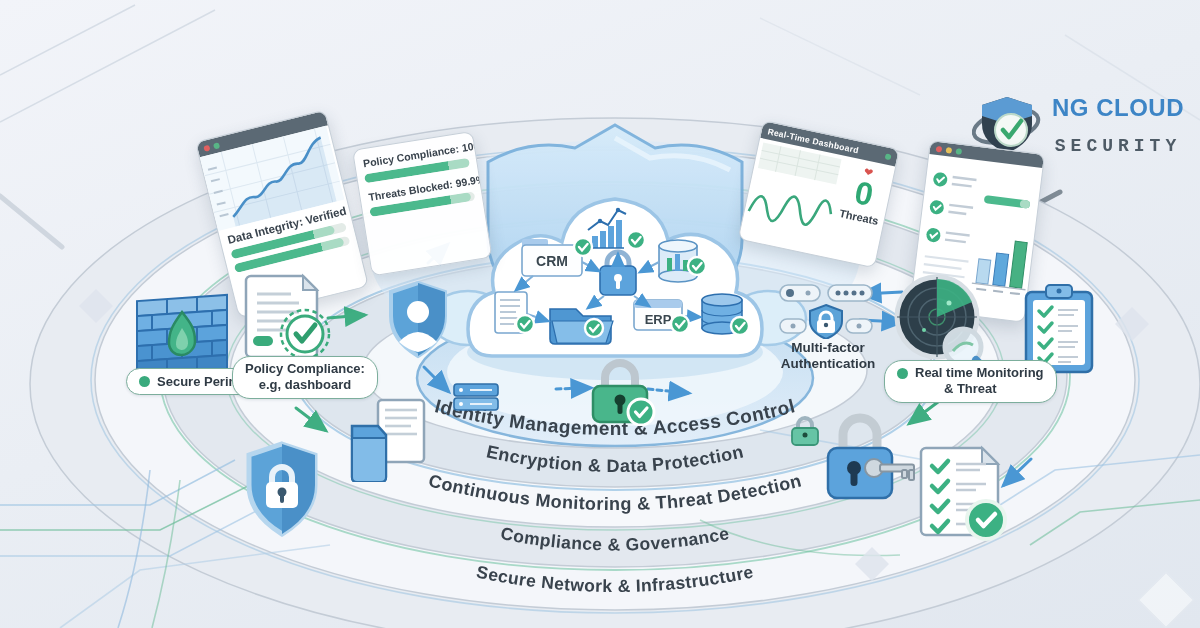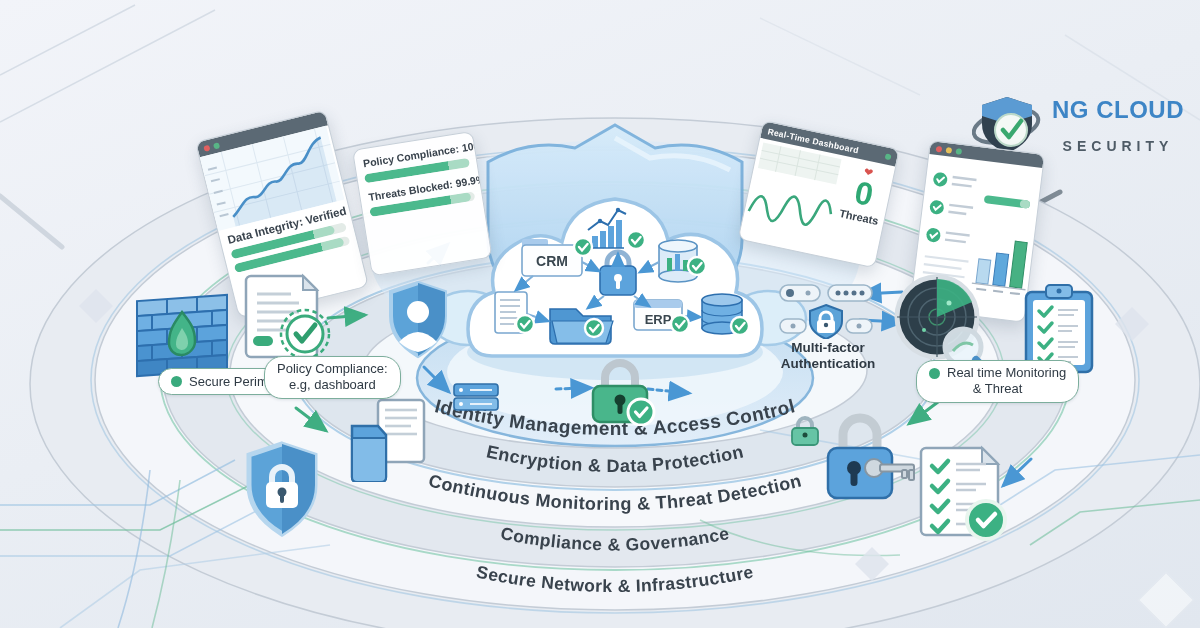--- a/index.html
+++ b/index.html
@@ -12,27 +12,27 @@
   
   .title{
     left:152px; top:34px; font-family:"Liberation Serif", serif;
     font-size:38px; font-weight:700; color:#26323f; letter-spacing:.2px;
     white-space:nowrap;
   }
   
   .logo{left:972px; top:94px; display:flex; align-items:center; gap:8px;}
   .logo-text{line-height:1;text-align:center;}
   .logo-top{font-size:24px; font-weight:800; color:#3d85c6; letter-spacing:.5px;}
-  .logo-bottom{font-size:14px; font-weight:700; color:#4e5b66; letter-spacing:5px; margin-top:17px;}
+  .logo-bottom{font-size:18px; font-weight:700; color:#4e5b66; letter-spacing:5px; margin-top:17px;font-family:Liberation Mono, monospace;}
   
   .pill{
     background:#fff; border:1.6px solid #7cae9c; border-radius:18px;
-    padding:5px 12px; font-size:13px; font-weight:400; color:#2f3a44;
+    padding:5px 12px; font-size:13px; font-weight:700; color:#2f3a44;
     box-shadow:0 1px 3px rgba(40,60,80,.12); display:inline-flex;
-    align-items:center; gap:7px; white-space:nowrap;margin-left:32px;
+    align-items:center; gap:7px; white-space:nowrap;
   }
   .pill .dot{width:11px; height:11px; border-radius:50%; background:#3aaa7d; flex:0 0 auto;}
   .pill.stack{flex-direction:column; gap:1px; line-height:1.15; padding:5px 12px;}
   .pill .row{display:flex; align-items:center; gap:7px;}
   .plain-label{font-size:13.5px; font-weight:700; color:#2f3a44; text-align:center; line-height:1.2;}
   
   .panel{
     background:#fff; border:1px solid #c6cfd8; border-radius:9px;
     box-shadow:0 6px 16px rgba(50,70,95,.18); overflow:hidden;
   }

